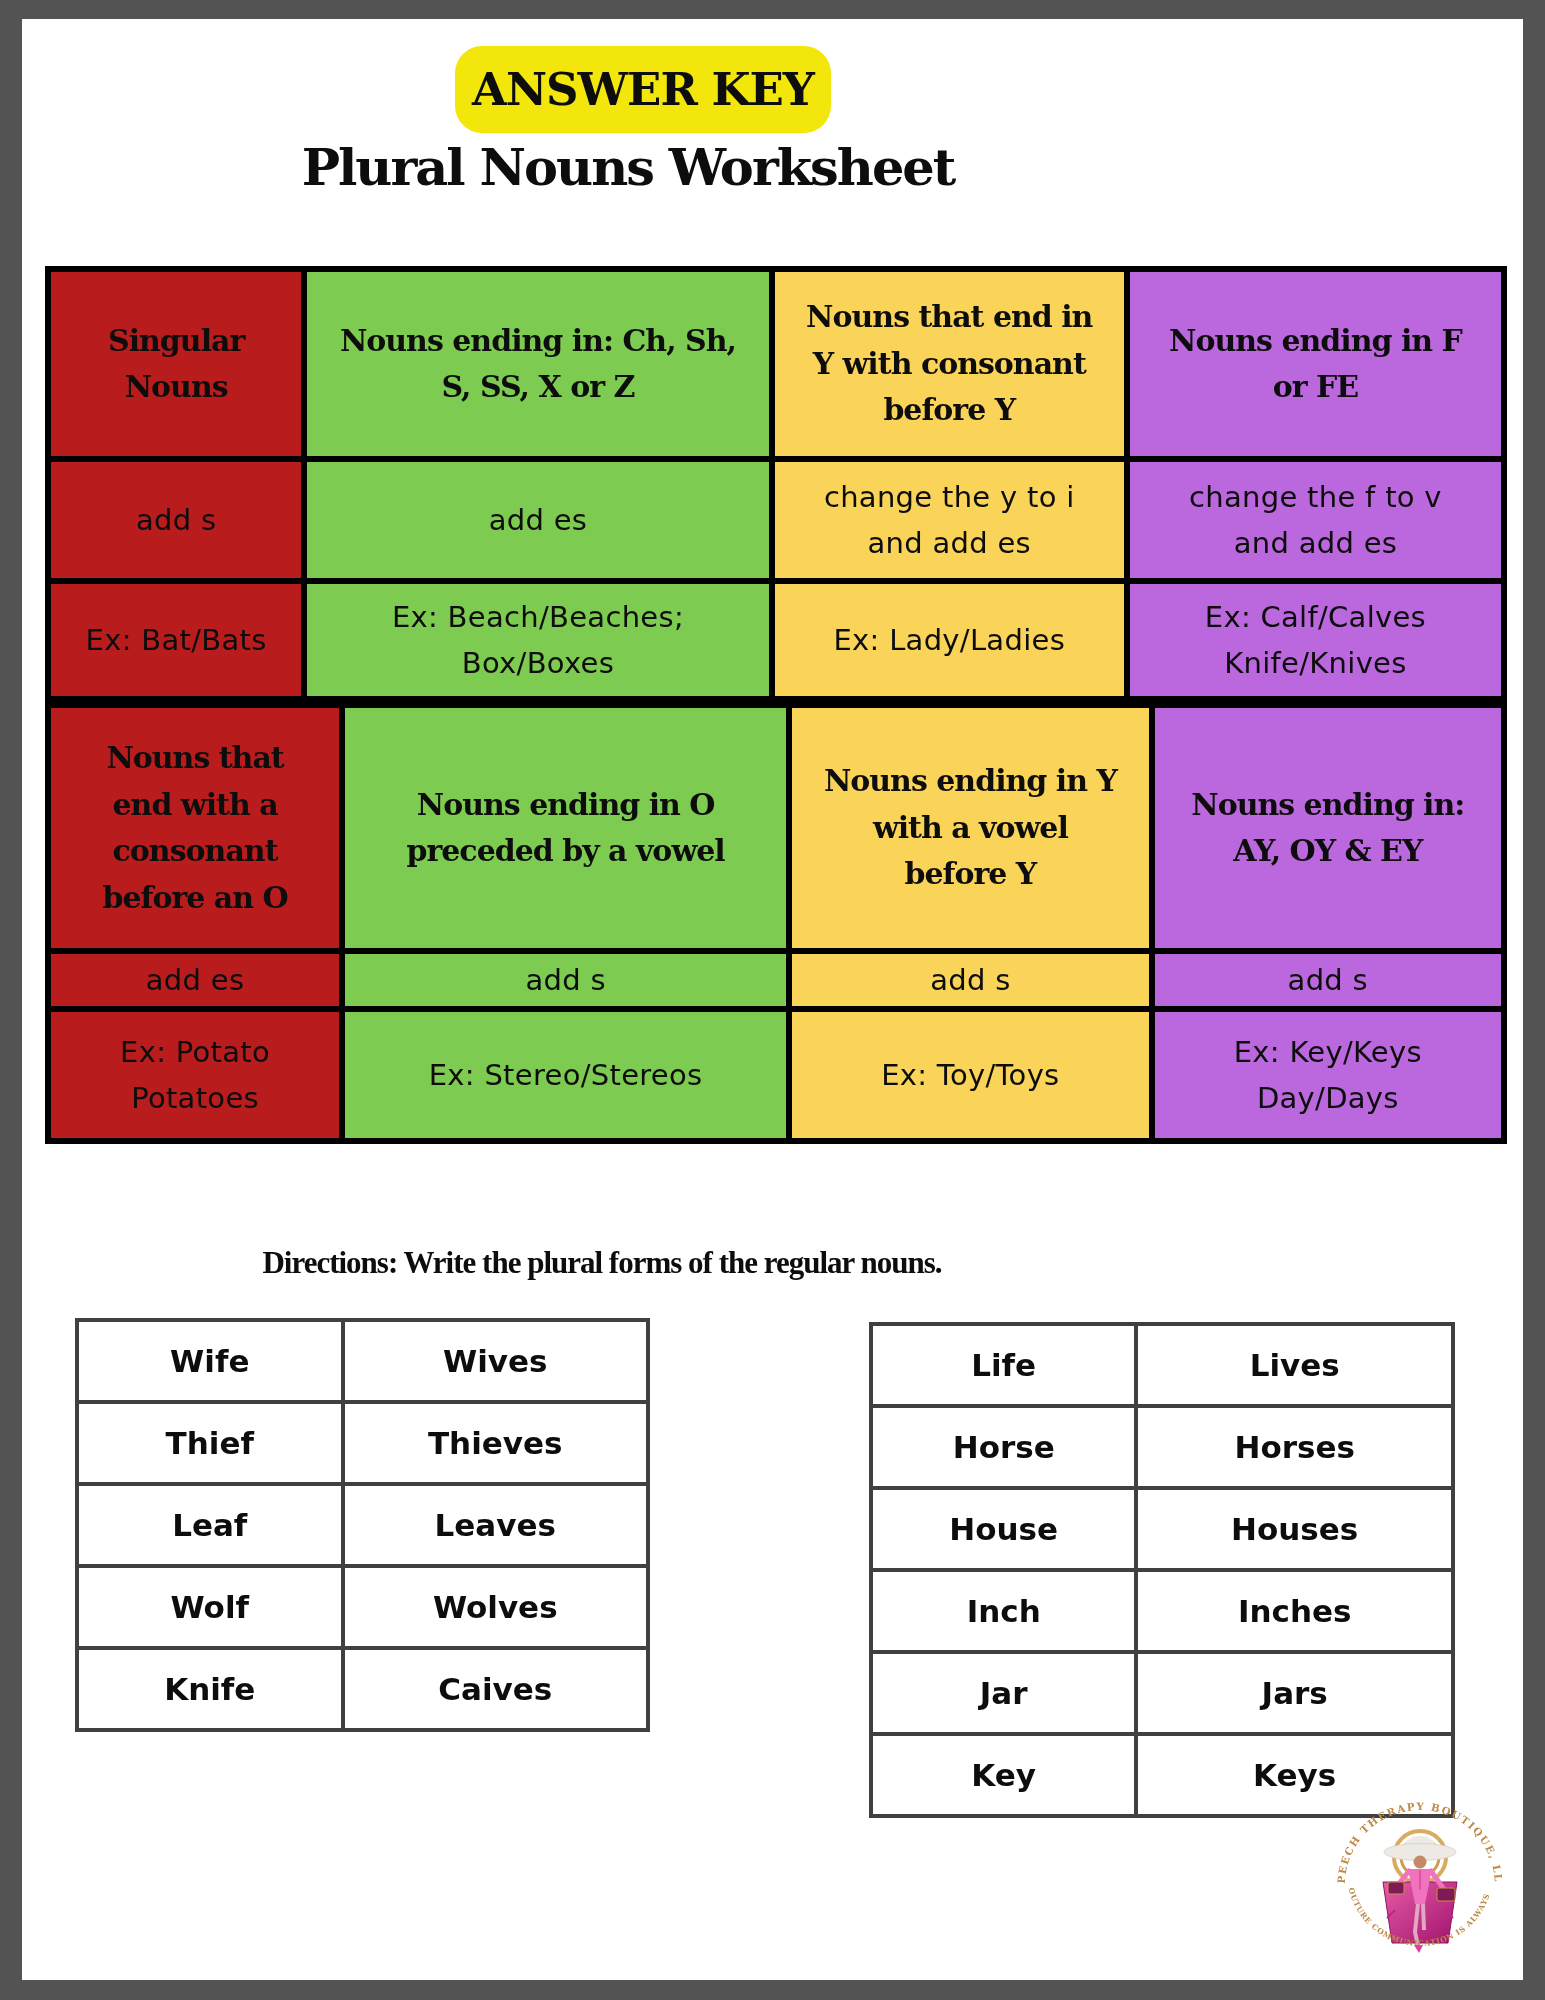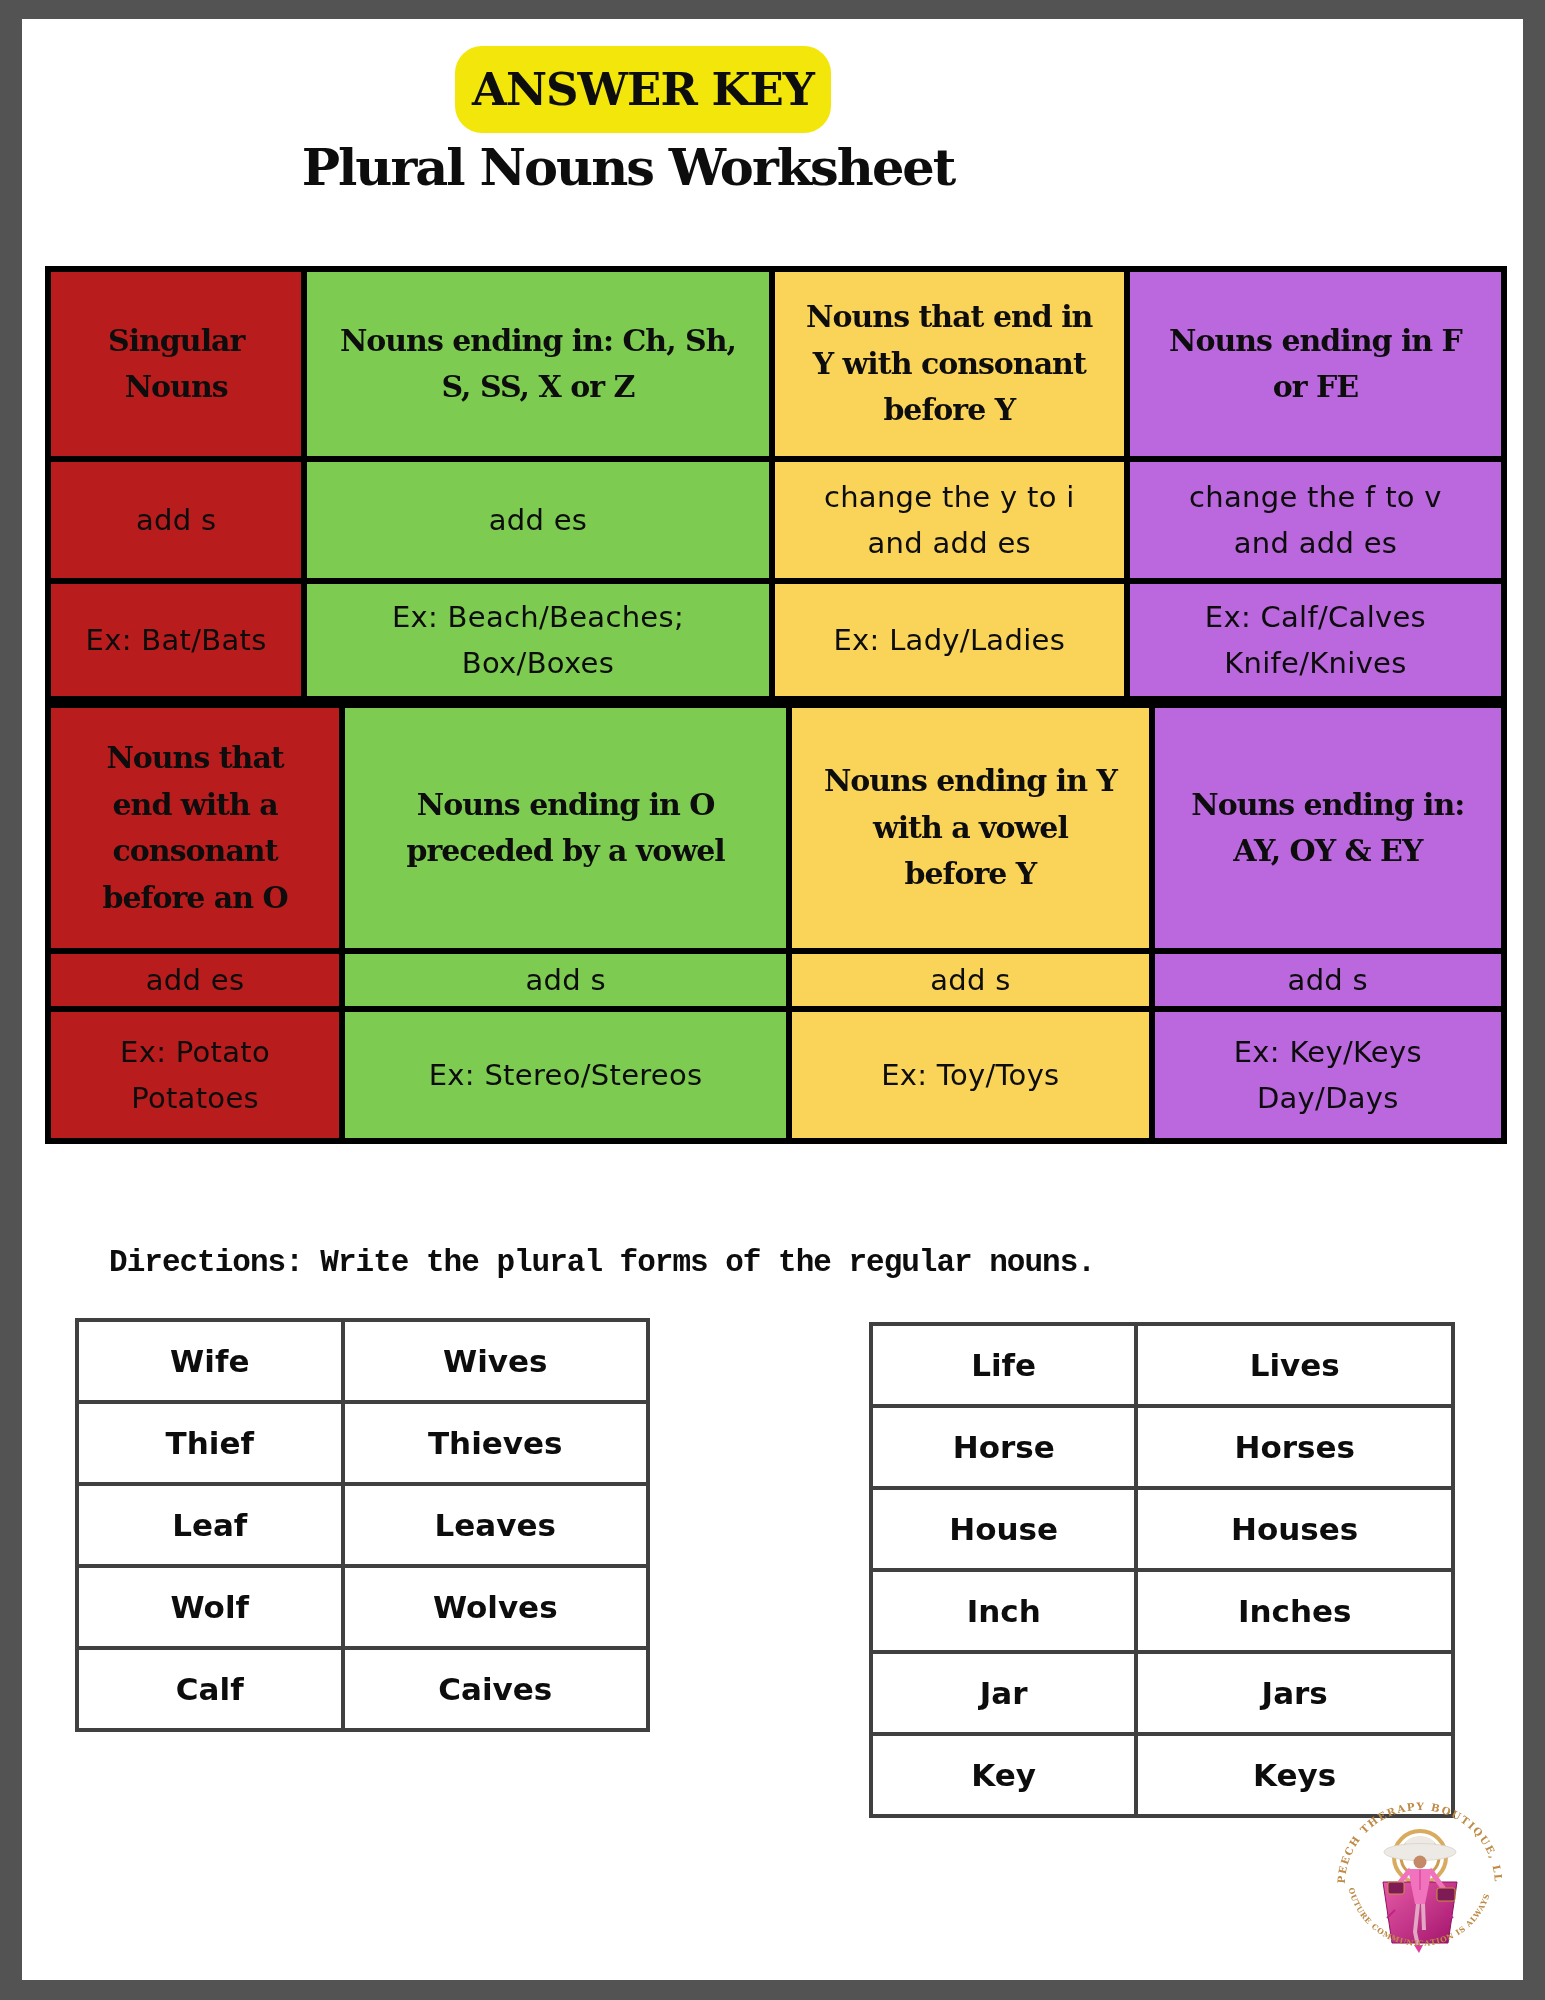--- a/index.html
+++ b/index.html
@@ -21,21 +21,21 @@
                        white-space:pre-line;padding:2px 10px;overflow:hidden;}
   .serif-cell{font-family:"DejaVu Serif",serif;font-weight:bold;font-size:30px;line-height:1.55;letter-spacing:-1px;}
   .sans-cell{font-family:"DejaVu Sans",sans-serif;font-size:29px;line-height:1.6;letter-spacing:0.3px;}
   .pink{background:#b91c1c;} .green{background:#7DCB51;} .yellow{background:#FAD458;} .purple{background:#BB68DE;}
   .r1-head{height:190px;} .r1-rule{height:122px;} .r1-ex{height:118px;}
   .r2-head{height:246px;} .r2-rule{height:58px;}  .r2-ex{height:132px;}
   .sec2{margin-top:0px;}
 
   
   .directions{position:absolute;left:0;top:1226px;width:1160px;text-align:center;
-              font-family:Liberation Mono, monospace;font-weight:bold;font-size:31px;letter-spacing:-1px;}
+              font-family:Liberation Serif, serif;font-weight:bold;font-size:31px;letter-spacing:-1px;}
 
   
   .practice-left{position:absolute;left:53px;top:1299px;width:575px;}
   .practice-right{position:absolute;left:847px;top:1303px;width:586px;}
   table.practice{border-collapse:collapse;width:100%;table-layout:fixed;}
   table.practice td{border:4px solid #404040;height:76px;text-align:center;vertical-align:middle;
                     font-family:"DejaVu Sans",sans-serif;font-weight:bold;font-size:31px;}
 
   
   .logo{position:absolute;left:1303px;top:1771px;width:190px;height:190px;}
@@ -149,21 +149,21 @@
         </tr>
         <tr>
           <td>Leaf</td>
           <td>Leaves</td>
         </tr>
         <tr>
           <td>Wolf</td>
           <td>Wolves</td>
         </tr>
         <tr>
-          <td>Calf</td>
+          <td>Knife</td>
           <td>Caives</td>
         </tr>
       </tbody>
         </table>
     </div>
 
     <div class="practice-right">
       <table class="practice">
         <colgroup>
             <col style="width:45.6%">

